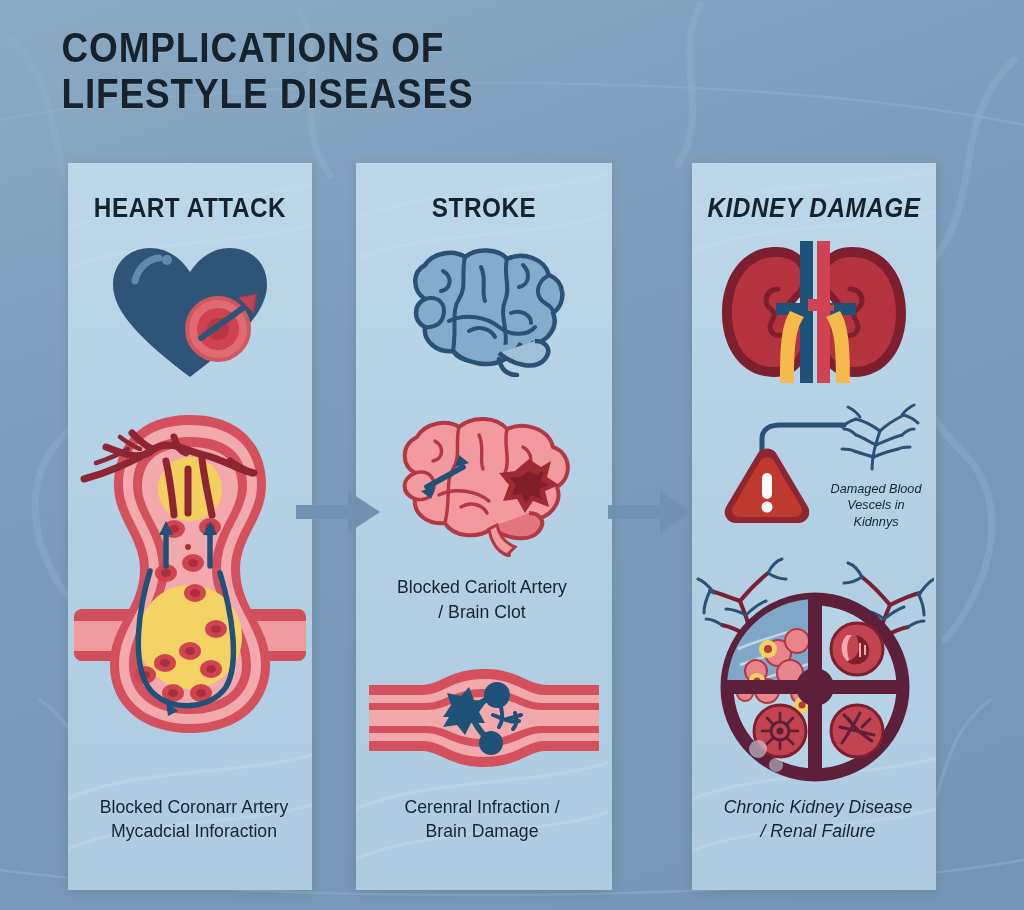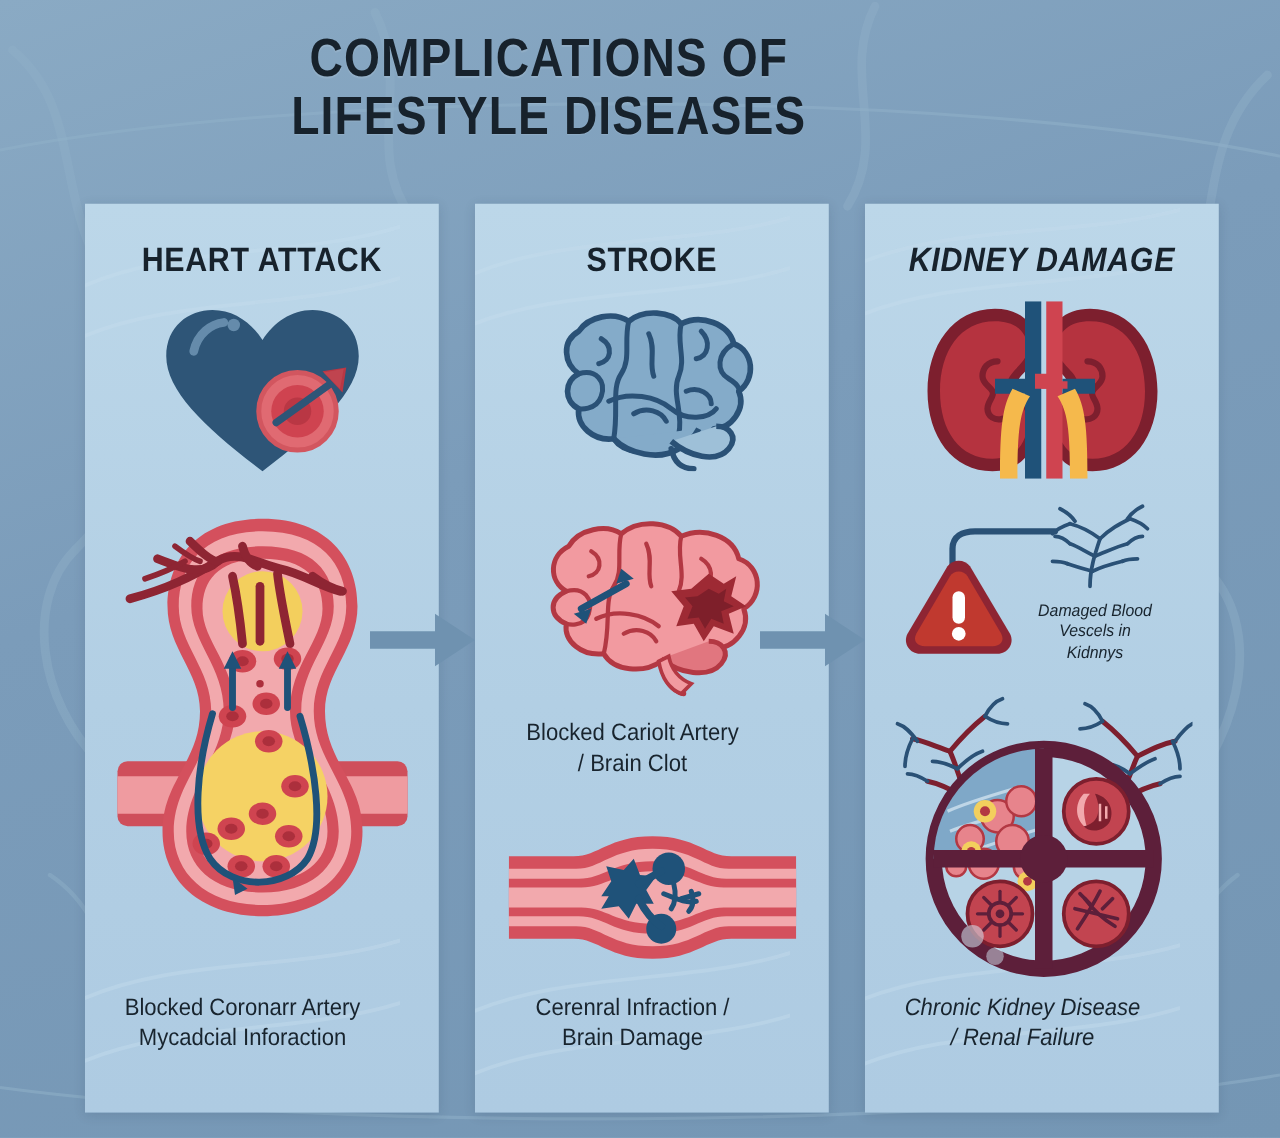--- a/index.html
+++ b/index.html
@@ -23,52 +23,52 @@
     inset: 0;
     pointer-events: none;
   }
 
   
   .title-block {
     position: absolute;
     top: 24px;
     left: 0;
     width: 878px;
-    text-align: center;
+    text-align: left;
     line-height: 1.08;
   }
   .title-line {
     display: block;
     font-family: "Liberation Sans Narrow", "Liberation Sans", sans-serif;
     font-weight: bold;
     font-size: 43px;
     letter-spacing: 1.0px;
     color: #17222c;
     transform: scaleX(0.86);
     text-shadow: 0 1px 1px rgba(255,255,255,0.12);
   }
 
   
   .panel {
     position: absolute;
     top: 163px;
-    width: 283px;
+    width: 244px;
     height: 727px;
     background: linear-gradient(180deg, #bcd7e9 0%, #b2cfe4 55%, #aecbe2 100%);
     box-shadow: 0 2px 9px rgba(20,40,60,0.13);
     overflow: hidden;
   }
   .panel-waves {
     position: absolute;
     inset: 0;
     pointer-events: none;
     opacity: 0.55;
   }
   #panel-heart { left: 68px; }
-  #panel-stroke { left: 380px; }
+  #panel-stroke { left: 356px; padding-left: 12px; }
   #panel-kidney { left: 692px; font-style: italic; }
 
   .panel-title {
     position: absolute;
     top: 30px;
     left: 0;
     width: 100%;
     text-align: center;
     font-family: "Liberation Sans Narrow", "Liberation Sans", sans-serif;
     font-weight: bold;

